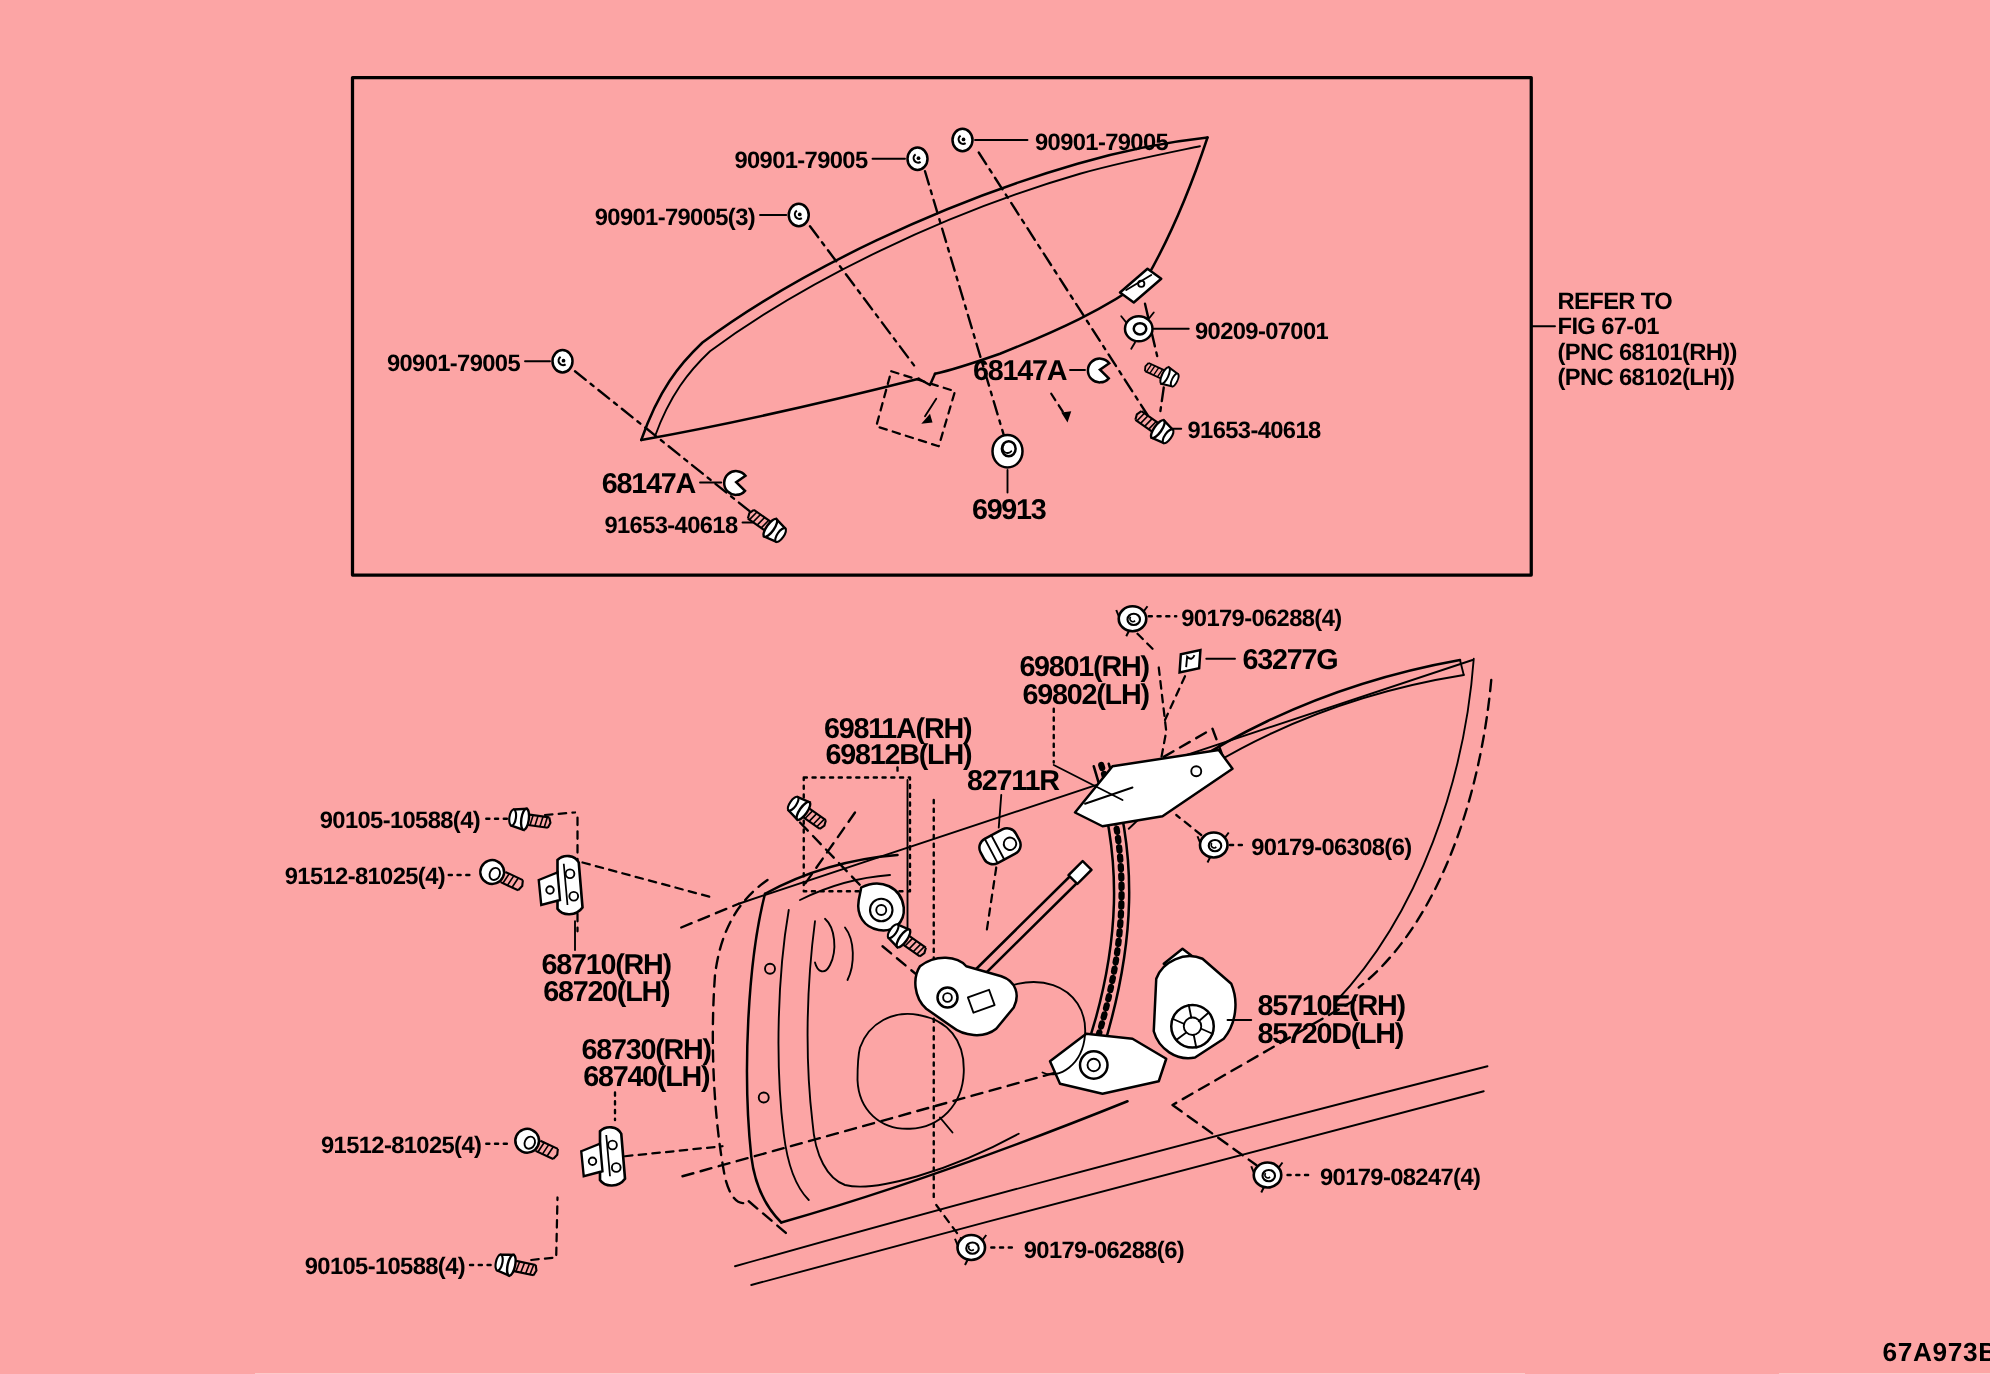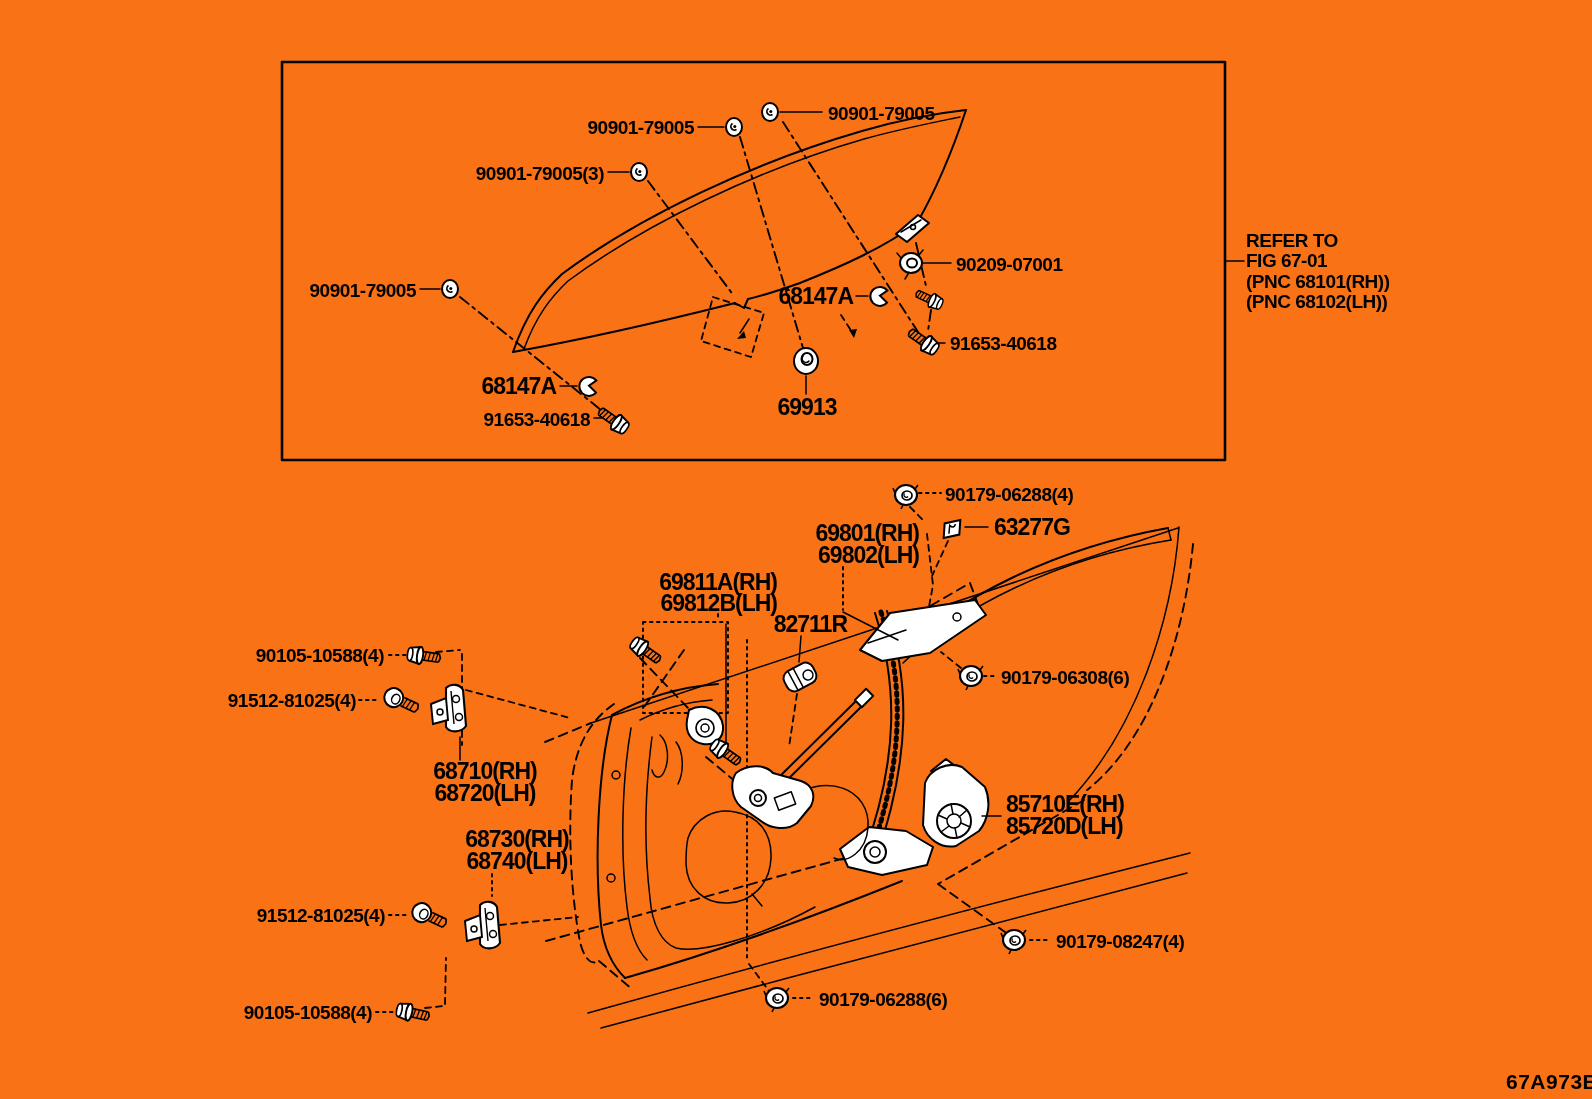--- a/index.html
+++ b/index.html
@@ -1,16 +1,16 @@
 <!DOCTYPE html>
 <html><head>
 <meta charset="utf-8">
 <style>
   html,body{margin:0;padding:0;background:#ffffff;}
-  .stage{position:relative;width:1592px;height:1099px;background:#f97316;overflow:hidden;}
+  .stage{position:relative;width:1592px;height:1099px;background:#fca5a5;overflow:hidden;}
   svg{display:block;}
   
   .art path,.art line,.art rect,.art circle,.art ellipse,.art polyline,.art polygon{
     stroke:#000;fill:none;stroke-width:2;stroke-linecap:round;stroke-linejoin:round;}
   .art .fw{fill:#ffffff;}
   .art .fb{fill:#000;stroke:none;}
   .art .thin{stroke-width:1.5;}
   .art .thick{stroke-width:2.6;}
   .art .dd{stroke-dasharray:11 5 3 5;stroke-width:1.9;}   
   .art .da{stroke-dasharray:9 6;stroke-width:1.9;}        

